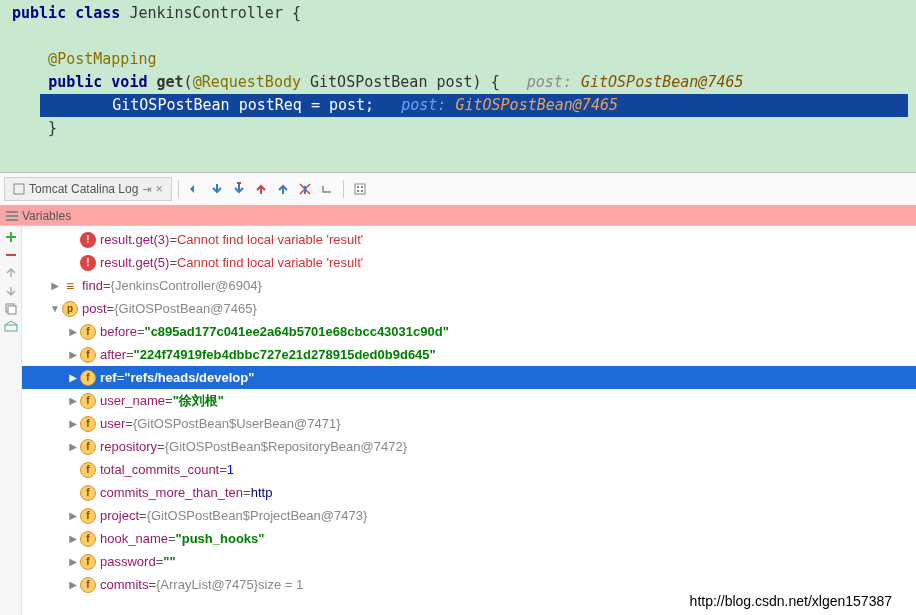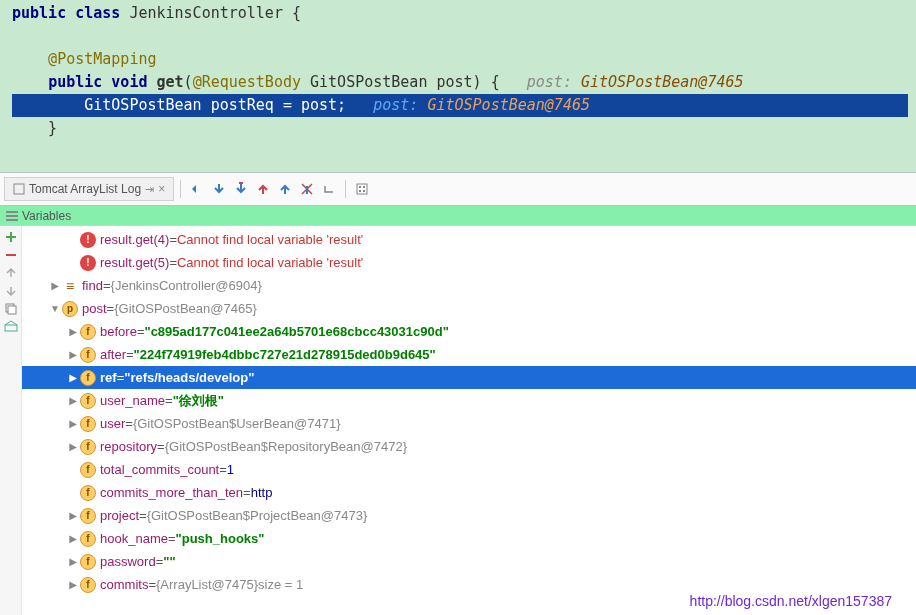--- a/index.html
+++ b/index.html
@@ -9,34 +9,34 @@
 .editor .line { white-space: pre; }
 .kw-public { color: #000080; font-weight: bold; margin-top: 12px; }
 .kw-class { color: #000080; font-weight: bold; }
 .kw-void { color: #000080; font-weight: bold; }
 .classname { color: #333; }
 .annotation { color: #886d00; font-weight: normal; }
 .method { color: #333; font-weight: bold; }
 .punct { color: #333; }
 .param-hint { color: #8a8a8a; font-style: italic; }
 .param-hint-val { color: #8a4d00; font-style: italic; }
-.hl-line { background: #11459c; color: #fff; }
+.hl-line { background: #11459c; color: #fff; margin-left: 28px; }
 .hl-line .classname, .hl-line .punct, .hl-line .method { color: #fff; }
 .hl-line .param-hint { color: #62a5ff; }
 .hl-line .param-hint-val { color: #e8a25a; }
 
 .toolbar { height: 34px; border-top: 1px solid #c0c0c0; border-bottom: 1px solid #c0c0c0; background: #fafafa; display: flex; align-items: center; padding: 0 4px; gap: 2px; }
 .tab { display: flex; align-items: center; gap: 4px; padding: 4px 8px; background: #f0f0f0; border: 1px solid #d0d0d0; font-size: 12px; color: #555; }
 .tab .ico { width: 12px; height: 12px; }
 .tab .pin { color: #888; font-size: 11px; }
 .tab .close { color: #888; cursor: pointer; }
 .tb-btn { width: 20px; height: 20px; display: flex; align-items: center; justify-content: center; cursor: pointer; }
 .tb-sep { width: 1px; height: 18px; background: #ccc; margin: 0 4px; }
 
-.panel-header { height: 20px; border-bottom: 1px solid #d0d0d0; background: #86efac; display: flex; align-items: center; padding: 0 6px; font-size: 12px; color: #555; }
+.panel-header { height: 20px; border-bottom: 1px solid #d0d0d0; background: #fca5a5; display: flex; align-items: center; padding: 0 6px; font-size: 12px; color: #555; }
 .panel-header .ico { margin-right: 4px; }
 
 .vars-body { display: flex; height: calc(100% - 172px - 34px - 20px); }
 .gutter { width: 22px; background: #f6f6f6; border-right: 1px solid #e6e6e6; display: flex; flex-direction: column; align-items: center; gap: 4px; padding-top: 4px; }
 .gutter .gico { width: 14px; height: 14px; cursor: pointer; }
 .tree { flex: 1; overflow: auto; padding: 2px 0; position: relative; }
 .tree-row { display: flex; align-items: center; height: 23px; padding-left: 4px; white-space: nowrap; }
 .tree-row.sel { background: #1c6bd8; color: #fff; }
 .indent { display: inline-block; }
 .arrow { width: 14px; display: inline-flex; justify-content: center; color: #888; font-size: 10px; }
@@ -50,40 +50,40 @@
 .tree-row.sel .var-name { color: #fff; font-weight: bold; text-align: center; }
 .var-eq { color: #555; }
 .tree-row.sel .var-eq { color: #fff; }
 .var-err { color: #c33; }
 .var-obj { color: #888; }
 .var-str { color: #008000; font-weight: bold; }
 .tree-row.sel .var-str { color: #fff; font-weight: bold; }
 .var-num { color: #00f; }
 .var-bool { color: #000080; }
 
-.watermark { position: absolute; right: 24px; bottom: 6px; color: #6d28d9; font-size: 14px; font-family: Arial; pointer-events: none; }
+.watermark { position: absolute; right: 24px; bottom: 6px; color: #000000; font-size: 14px; font-family: Arial; pointer-events: none; }
 </style>
 </head>
 <body>
 
 <div class="editor" id="editor">
     <div class="line"><span class="kw-public">public </span><span class="kw-class">class </span><span class="classname">JenkinsController </span><span class="punct">{</span></div>
     <div class="line">&nbsp;</div>
     <div class="line"><span class="annotation">    @PostMapping</span></div>
     <div class="line"><span class="">    </span><span class="kw-public">public </span><span class="kw-void">void </span><span class="method">get</span><span class="punct">(</span><span class="annotation">@RequestBody </span><span class="classname">GitOSPostBean </span><span class="classname">post</span><span class="punct">) {   </span><span class="param-hint">post: </span><span class="param-hint-val">GitOSPostBean@7465</span></div>
     <div class="line hl-line"><span class="classname">        GitOSPostBean postReq = post;   </span><span class="param-hint">post: </span><span class="param-hint-val">GitOSPostBean@7465</span></div>
     <div class="line"><span class="punct">    }</span></div>
   </div>
 
 <div class="toolbar">
   <div class="tab">
     <svg class="ico" viewBox="0 0 12 12">
         <rect x="1" y="1" width="10" height="10" fill="none" stroke="#888"></rect>
       </svg>
-    <span>Tomcat ArrayList Log</span>
+    <span>Tomcat Catalina Log</span>
     <span class="pin">⇥</span>
     <span class="close">×</span>
   </div>
   <div class="tb-sep"></div>
   <div class="tb-btn">
       <svg width="14" height="14" viewBox="0 0 14 14">
         <path d="M2 7 L6 3 L6 11 Z" fill="#3a7cc4"></path>
       </svg>
     </div>
   <div class="tb-btn">
@@ -160,21 +160,21 @@
     <svg class="gico" viewBox="0 0 14 14">
         <rect x="1" y="5" width="12" height="6" fill="none" stroke="#5a9"></rect>
         <path d="M1 5 L7 1 L13 5" stroke="#5a9" fill="none"></path>
       </svg>
   </div>
   <div class="tree" id="tree">
     <div class="tree-row">
         <span class="indent" style="width: 40px;"></span>
         <span class="arrow"></span>
         <span class="badge badge-err">!</span>
-        <span class="var-name">result.get(4)</span>
+        <span class="var-name">result.get(3)</span>
         <span class="var-eq"> = </span>
         <span class="var-err">Cannot find local variable 'result'</span>
       </div>
       <div class="tree-row">
         <span class="indent" style="width: 40px;"></span>
         <span class="arrow"></span>
         <span class="badge badge-err">!</span>
         <span class="var-name">result.get(5)</span>
         <span class="var-eq"> = </span>
         <span class="var-err">Cannot find local variable 'result'</span>

